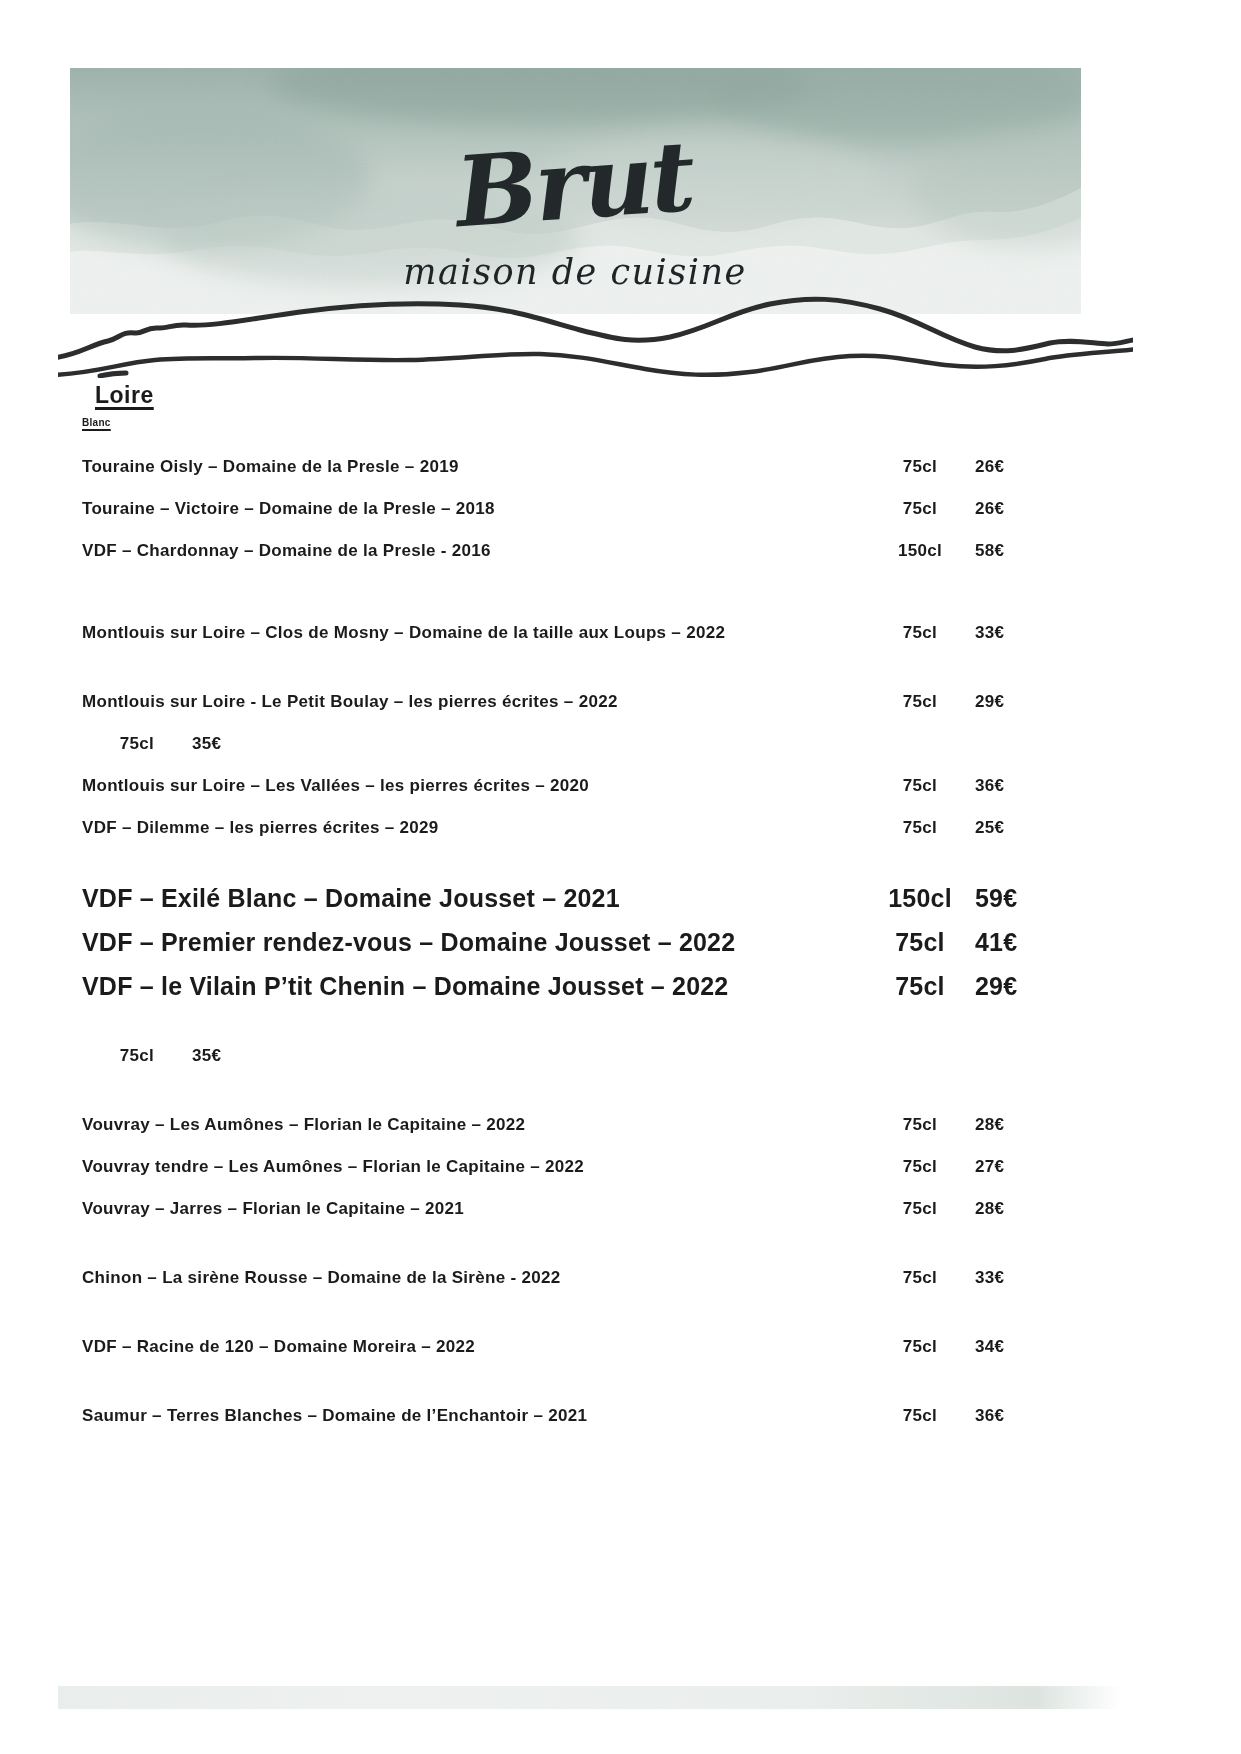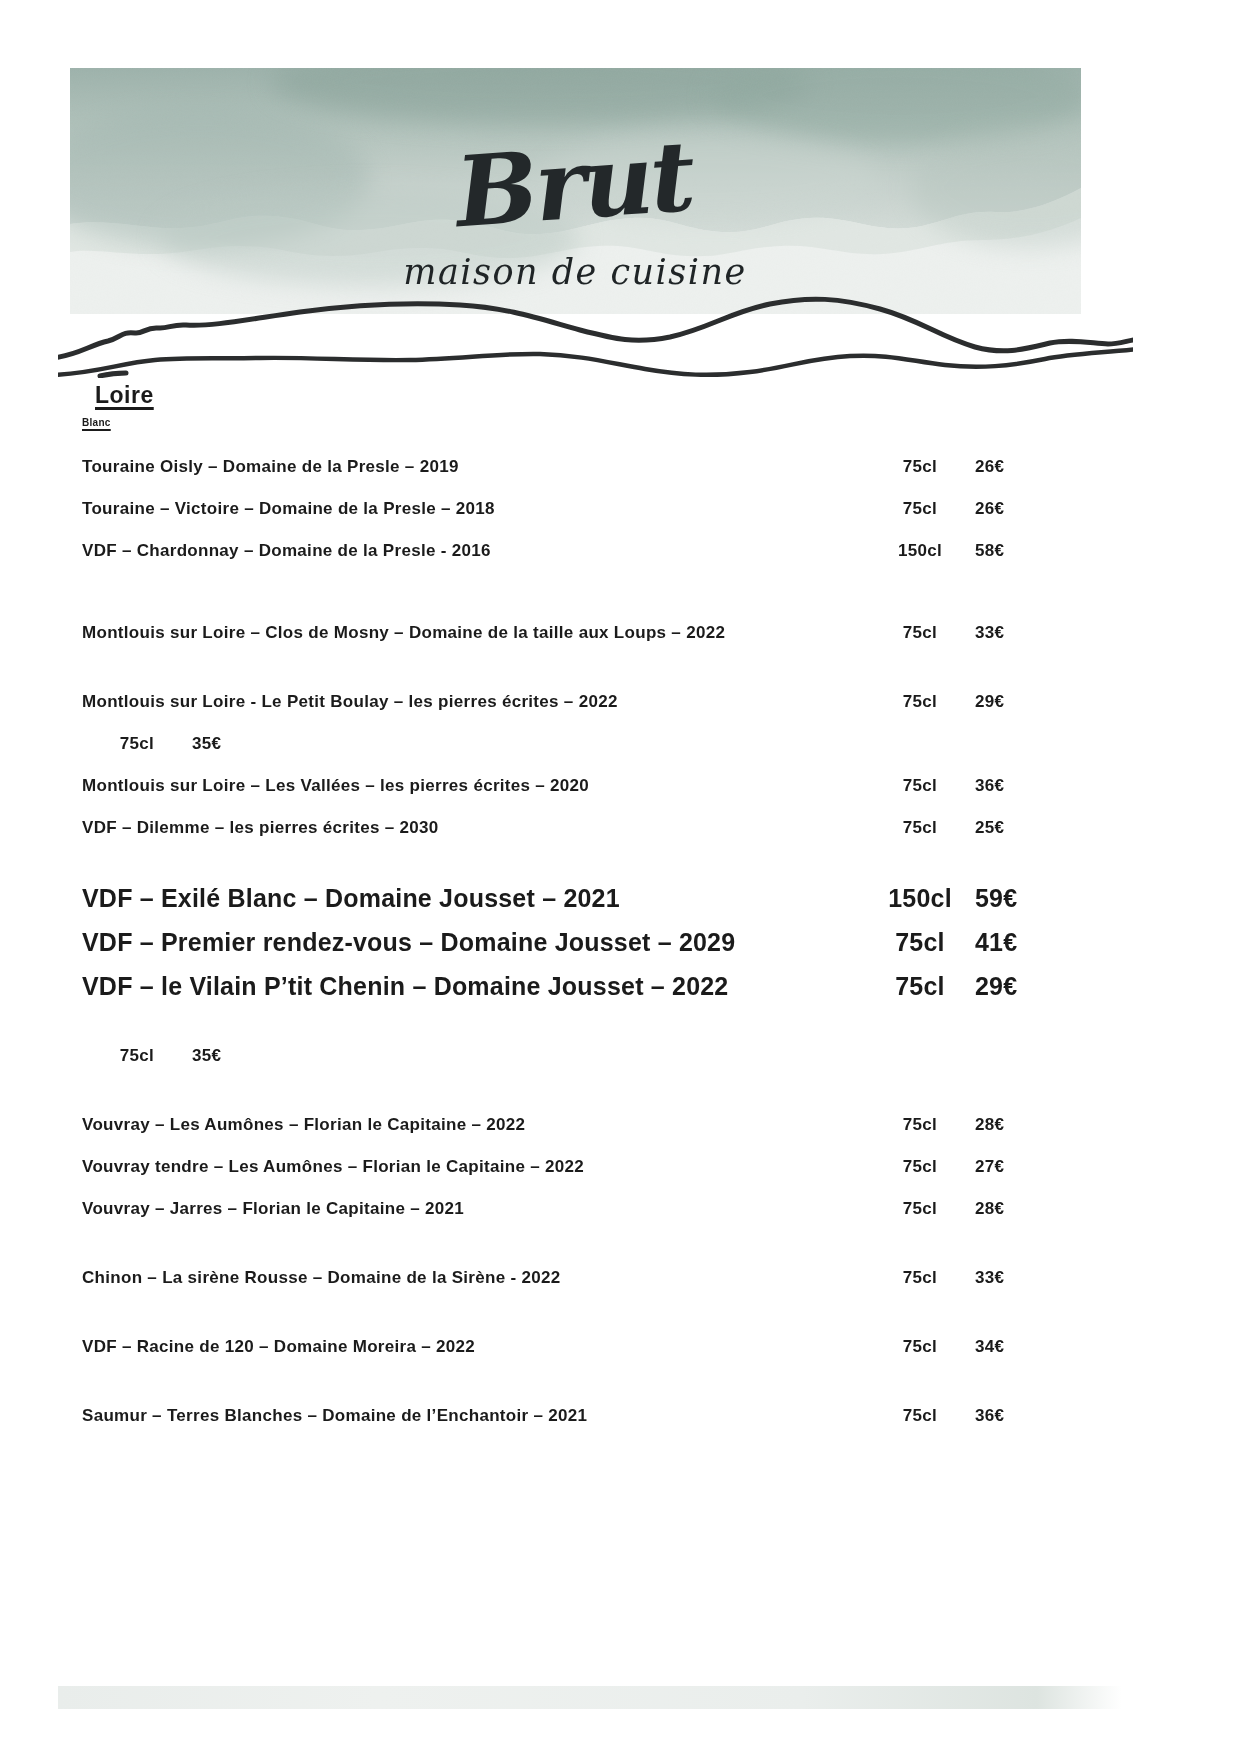--- a/index.html
+++ b/index.html
@@ -142,34 +142,34 @@
       <span class="wprice">35€</span>
     </div>
 
     <div class="row">
       <span class="wname">Montlouis sur Loire – Les Vallées – les pierres écrites – 2020</span>
       <span class="wsize">75cl</span>
       <span class="wprice">36€</span>
     </div>
 
     <div class="row">
-      <span class="wname">VDF – Dilemme – les pierres écrites – 2030</span>
+      <span class="wname">VDF – Dilemme – les pierres écrites – 2029</span>
       <span class="wsize">75cl</span>
       <span class="wprice">25€</span>
     </div>
   </section>
     <section class="group group--em">
     <div class="row">
       <span class="wname">VDF – Exilé Blanc – Domaine Jousset – 2021</span>
       <span class="wsize">150cl</span>
       <span class="wprice">59€</span>
     </div>
 
     <div class="row">
-      <span class="wname">VDF – Premier rendez-vous – Domaine Jousset – 2029</span>
+      <span class="wname">VDF – Premier rendez-vous – Domaine Jousset – 2022</span>
       <span class="wsize">75cl</span>
       <span class="wprice">41€</span>
     </div>
 
     <div class="row">
       <span class="wname">VDF – le Vilain P’tit Chenin – Domaine Jousset – 2022</span>
       <span class="wsize">75cl</span>
       <span class="wprice">29€</span>
     </div>
   </section>

